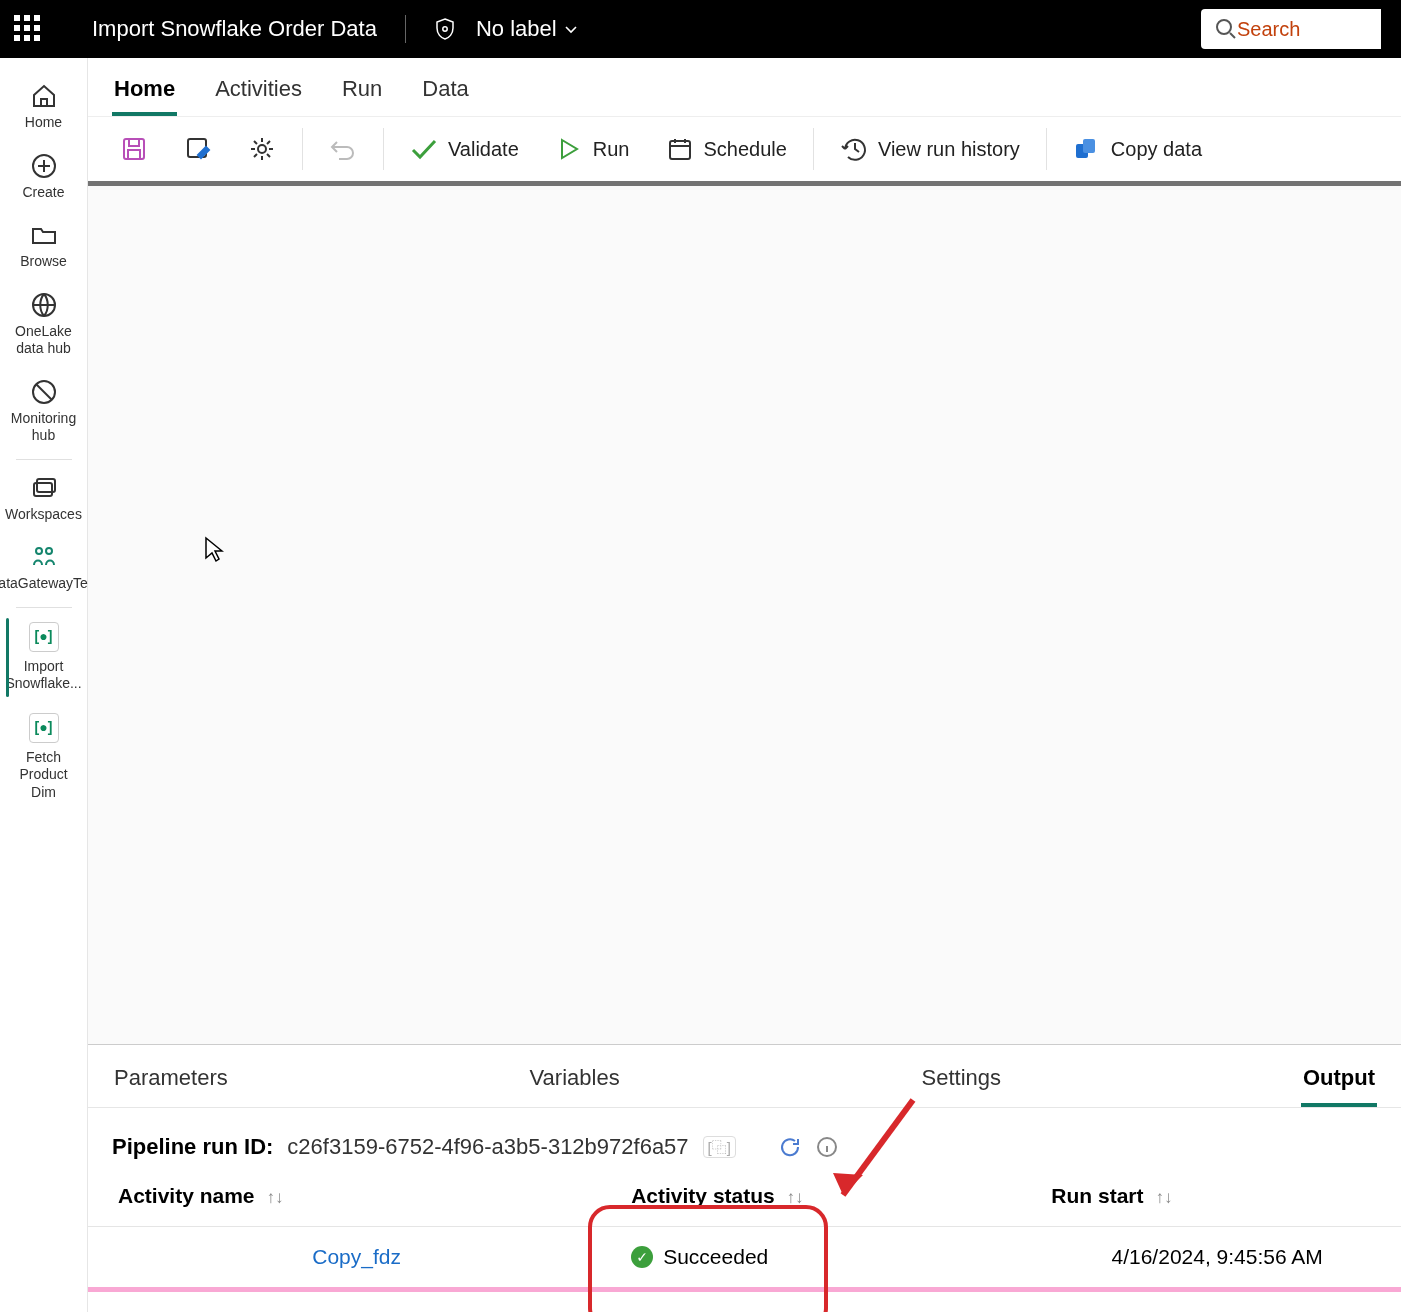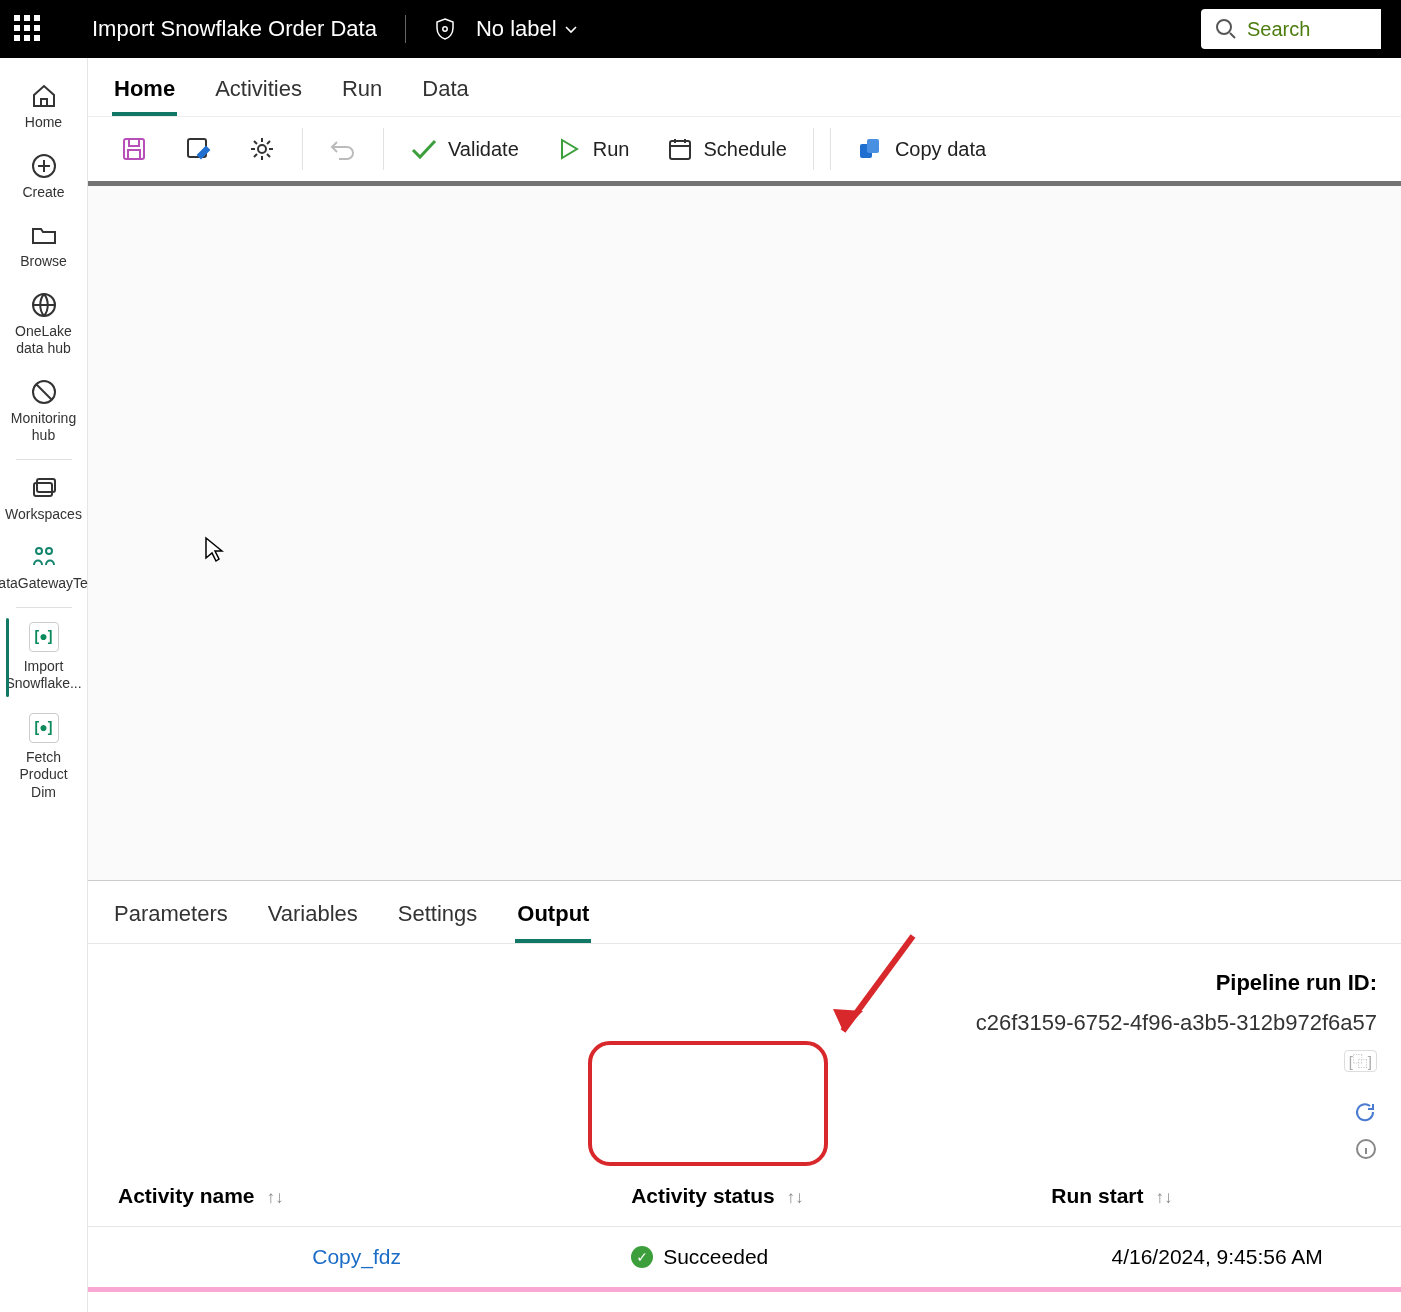--- a/index.html
+++ b/index.html
@@ -24,27 +24,26 @@
   margin-right: 30px;
 }
 .waffle span { background: #fff; width: 6px; height: 6px; }
 .topbar-title { font-size: 22px; font-weight: 400; }
 .topbar-div { width: 1px; height: 28px; background: #666; margin: 0 8px; }
 .shield-ico { display:flex; align-items:center; }
 .label-group { display:flex; align-items:center; gap:6px; font-size:22px; }
 .searchbox {
   margin-left: auto;
   background: #fff;
-  color: #4d7c0f;
+  color: #c2410c;
   border-radius: 4px 0 0 4px;
   height: 40px;
   display:flex;
   align-items:center;
   padding: 0 14px;
-  gap: 10px;
   min-width: 180px;
   font-size: 20px;
 }
 
 
 .shell { display:flex; height: calc(100% - 58px); }
 
 
 .leftnav {
   width: 88px;
@@ -104,25 +103,25 @@
 
 .canvas { flex:1; background:#fafafa; position:relative; }
 .cursor-arrow { position:absolute; left:116px; top:350px; }
 
 
 .bottom {
   border-top:1px solid #ccc;
   padding: 0 0 20px 0;
   background:#fff;
 }
-.bottom-tabs { display:flex; gap:36px; padding: 14px 24px 0 24px; font-size:22px; border-bottom:1px solid #e6e6e6; }
+.bottom-tabs { display:flex; gap:36px; padding: 14px 24px 0 24px; font-size:22px; border-bottom:1px solid #e6e6e6;justify-content:space-between; }
 .bottom-tab { padding: 6px 2px 12px 2px; color:#333; }
 .bottom-tab.active { font-weight:700; color:#000; border-bottom:4px solid #117865; }
 
-.run-row { display:flex; align-items:flex-end; gap:14px; padding: 26px 24px 6px 24px; font-size:22px;flex-direction:column; }
+.run-row { display:flex; align-items:center; gap:14px; padding: 26px 24px 6px 24px; font-size:22px; }
 .run-label { font-weight:700; }
 .run-id { color:#333; }
 .copy-chip { color:#aaa; font-size:15px; border:1px solid #ddd; border-radius:4px; padding:1px 4px; }
 .pill-ico { color:#4b7bd0; }
 .info-ico { color:#888; }
 
 .showing { padding: 14px 30px 6px 30px; font-size:21px; color:#333; }
 
 table { width:100%; border-collapse:collapse; }
 thead th { text-align:left; font-size:21px; font-weight:700; padding: 18px 18px; border-bottom:1px solid #e5e5e5; }
@@ -332,20 +331,29 @@
       <div class="tb-btn">
         <span class="tb-ico">
           <svg width="26" height="26" viewBox="0 0 26 26" fill="none" stroke="#333" stroke-width="2">
               <rect x="3" y="5" width="20" height="18" rx="2"></rect>
               <path d="M3 10 H23 M8 3 V7 M18 3 V7 M8 14 H8.01 M13 14 H13.01 M18 14 H18.01 M8 18 H8.01 M13 18 H13.01"></path>
             </svg>
         </span>
         <span>Schedule</span>
       </div>
       <div class="tb-sep"></div>
+      <div class="tb-btn">
+        <span class="tb-ico">
+          <svg width="28" height="26" viewBox="0 0 28 26" fill="none" stroke="#333" stroke-width="2">
+              <path d="M5 13 A10 10 0 1 1 8 21 M5 13 L2 10 M5 13 L8 10"></path>
+              <path d="M15 7 V13 L19 16"></path>
+            </svg>
+        </span>
+        <span>View run history</span>
+      </div>
       <div class="tb-sep"></div>
       <div class="tb-btn">
         <span class="tb-ico">
           <svg width="28" height="26" viewBox="0 0 28 26" fill="#1f6fd0">
               <rect x="3" y="8" width="12" height="14" rx="2"></rect>
               <rect x="10" y="3" width="12" height="14" rx="2" fill="#4a90e2"></rect>
             </svg>
         </span>
         <span>Copy data</span>
       </div>

